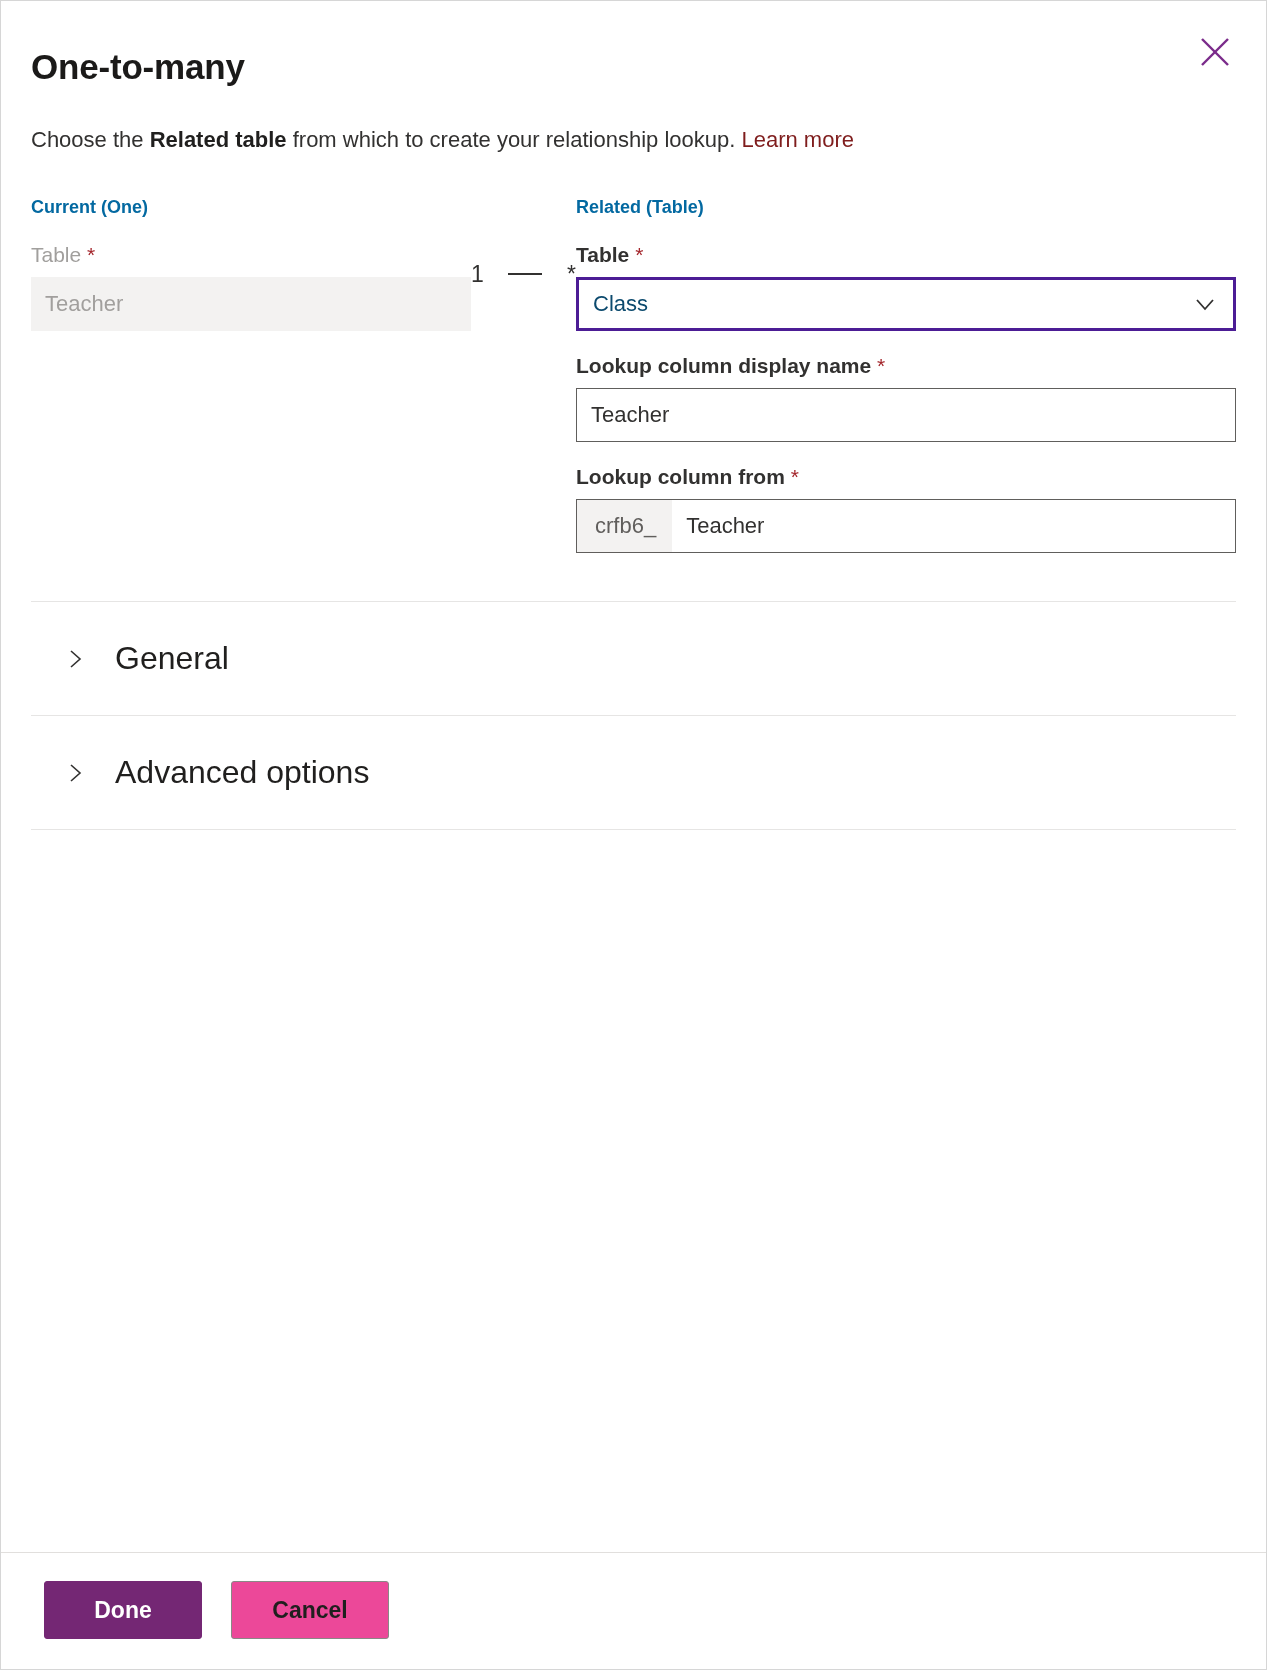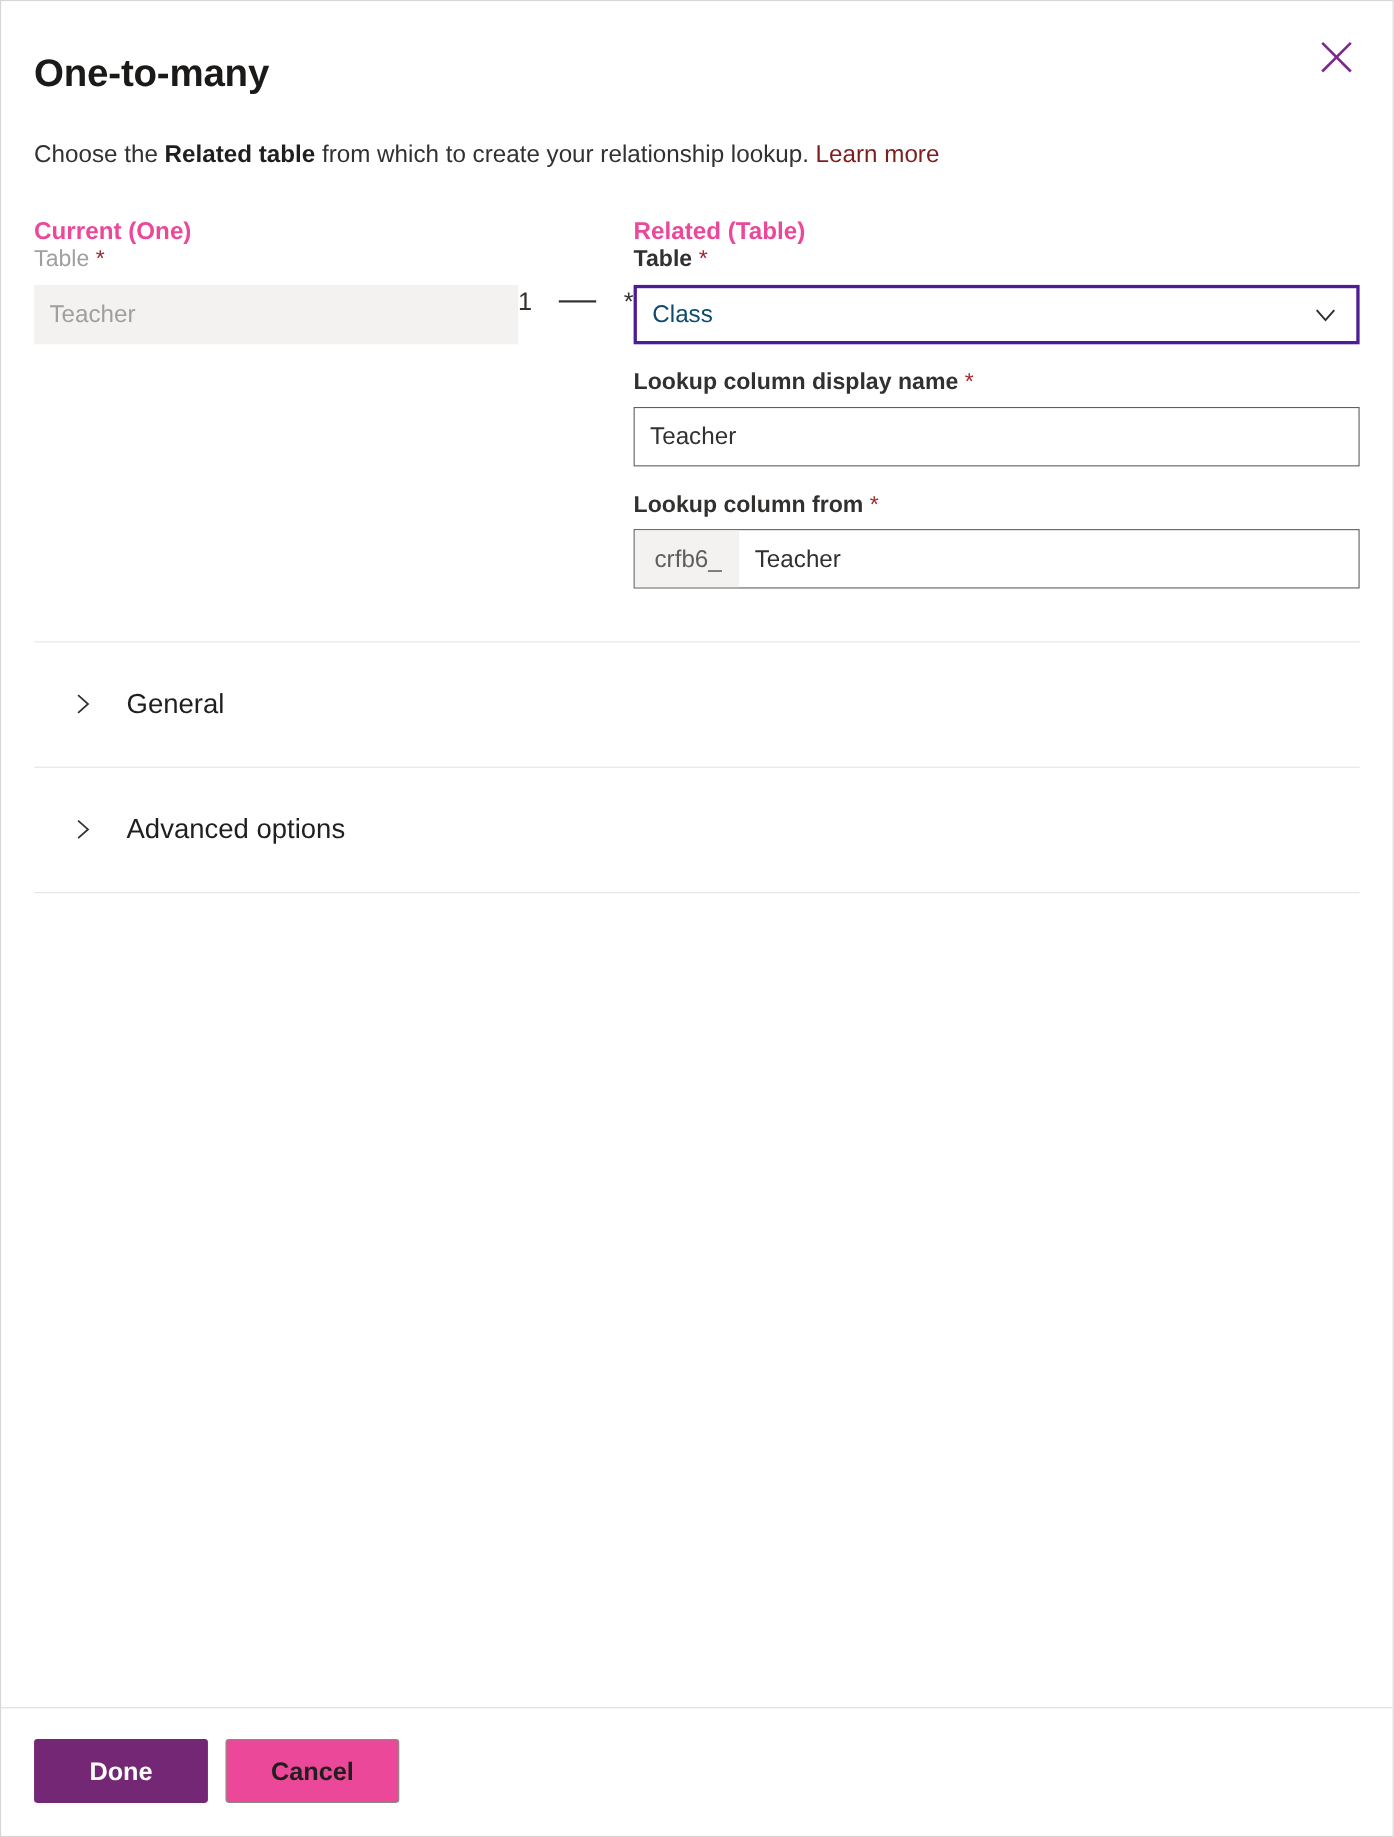--- a/index.html
+++ b/index.html
@@ -85,24 +85,24 @@
   .col-current { width: 440px; flex: 0 0 440px; }
   .col-connector {
     width: 105px;
     flex: 0 0 105px;
     position: relative;
     height: 160px;
   }
   .col-related { flex: 1 1 auto; }
 
   .section-heading {
-    font-size: 22px;
+    font-size: 18px;
     font-weight: 700;
-    color: #ec4899;
-    margin: 0 0 0 0;
+    color: #0369a1;
+    margin: 0 0 23px 0;
     line-height: 1.2;
   }
 
   .field-label {
     font-size: 21px;
     font-weight: 600;
     color: #323130;
     margin: 0 0 10px 0;
     line-height: 1.2;
   }
@@ -207,21 +207,21 @@
   .accordion {
     display: flex;
     align-items: center;
     height: 113px;
     padding-left: 32px;
     cursor: pointer;
     gap: 28px;
   }
   .accordion .chev-right { display: flex; align-items: center; }
   .accordion .acc-label {
-    font-size: 25px;
+    font-size: 32px;
     color: #201f1e;
     font-weight: 400;
   }
 
   
   .footer {
     flex: 0 0 auto;
     border-top: 1px solid #e1dfdd;
     padding: 28px 30px 30px 30px;
     display: flex;
@@ -232,20 +232,21 @@
     min-width: 158px;
     height: 58px;
     font-size: 23px;
     font-family: "Liberation Sans", sans-serif;
     border-radius: 3px;
     cursor: pointer;
     display: inline-flex;
     align-items: center;
     justify-content: center;
     padding: 0 24px;
+    margin-left: 13px;
   }
   .btn-primary {
     background: #742774;
     color: #ffffff;
     border: 1px solid #742774;
     font-weight: 600;
   }
   .btn-secondary {
     background: #ec4899;
     color: #201f1e;

